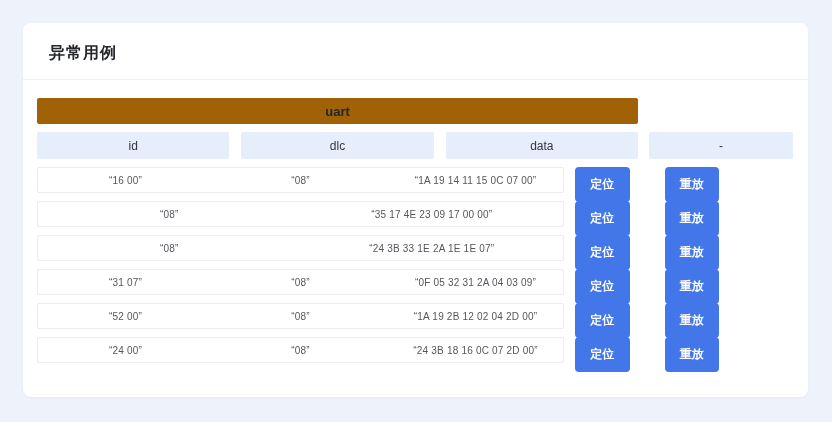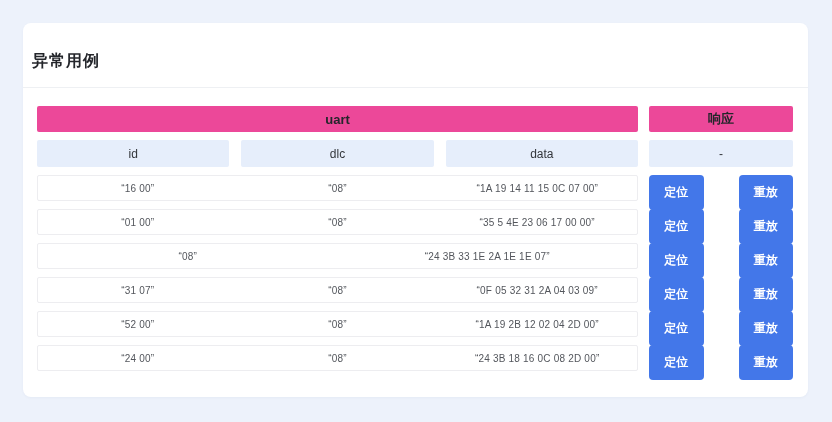--- a/index.html
+++ b/index.html
@@ -11,23 +11,22 @@
   }
   .card {
     position: absolute;
     left: 23px; top: 23px;
     width: 785px; height: 374px;
     background: #ffffff;
     border-radius: 8px;
     box-shadow: 0 1px 3px rgba(30,50,90,0.04);
   }
   .card-header {
-    padding: 20px 17px 15px 9px;
+    padding: 20px 17px 15px 26px;
     border-bottom: 1px solid #eef0f3;
-    margin-top: 8px;
   }
   .card-title {
     font-size: 16px;
     font-weight: bold;
     color: #24262b;
     letter-spacing: 1px;
   }
   .table-wrap {
     padding: 18px 15px 0 14px;
     display: flex;
@@ -36,36 +35,36 @@
   }
   .trow {
     display: flex;
     gap: 11px;
     height: 26px;
   }
   .uart-span { width: 601px; display: flex; gap: 12px; }
   .resp-span { width: 144px; display: flex; gap: 11px; }
   .hdr-box {
     flex: 1;
-    background: #ec4899;
+    background: #a16207;
     border-radius: 2px;
     display: flex; align-items: center; justify-content: center;
     font-size: 13px; font-weight: bold; color: #24262b;
   }
   .subhdr-box {
     flex: 1;
     height: 27px;
     background: #e6eefb;
     border-radius: 2px;
     display: flex; align-items: center; justify-content: center;
     font-size: 12px; color: #33363b;
   }
   .subhdr-row { height: 27px; }
   .data-box {
-    width: 601px;
+    width: 527px;
     background: #ffffff;
     border: 1px solid #ededf0;
     border-radius: 2px;
     display: flex;
   }
   .cell {
     flex: 1;
     display: flex; align-items: center; justify-content: center;
     font-size: 10px;
     color: #53565c;
@@ -93,23 +92,20 @@
   <div class="card-header">
     <div class="card-title">异常用例</div>
   </div>
 
   <div class="table-wrap">
 
     <div class="trow">
       <div class="uart-span">
         <div class="hdr-box">uart</div>
       </div>
-      <div class="resp-span">
-        <div class="hdr-box">响应</div>
-      </div>
     </div>
 
     <div class="trow subhdr-row">
       <div class="uart-span">
         <div class="subhdr-box">id</div>
         <div class="subhdr-box">dlc</div>
         <div class="subhdr-box">data</div>
       </div>
       <div class="resp-span">
         <div class="subhdr-box">-</div>
@@ -123,23 +119,22 @@
         <div class="cell">“1A 19 14 11 15 0C 07 00”</div>
       </div>
       <div class="resp-span">
         <button class="btn">定位</button>
         <button class="btn">重放</button>
       </div>
     </div>
 
     <div class="trow">
       <div class="data-box">
-        <div class="cell">“01 00”</div>
         <div class="cell">“08”</div>
-        <div class="cell">“35 5 4E 23 06 17 00 00”</div>
+        <div class="cell">“35 17 4E 23 09 17 00 00”</div>
       </div>
       <div class="resp-span">
         <button class="btn">定位</button>
         <button class="btn">重放</button>
       </div>
     </div>
 
     <div class="trow">
       <div class="data-box">
         <div class="cell">“08”</div>
@@ -172,21 +167,21 @@
       <div class="resp-span">
         <button class="btn">定位</button>
         <button class="btn">重放</button>
       </div>
     </div>
 
     <div class="trow">
       <div class="data-box">
         <div class="cell">“24 00”</div>
         <div class="cell">“08”</div>
-        <div class="cell">“24 3B 18 16 0C 08 2D 00”</div>
+        <div class="cell">“24 3B 18 16 0C 07 2D 00”</div>
       </div>
       <div class="resp-span">
         <button class="btn">定位</button>
         <button class="btn">重放</button>
       </div>
     </div>
 
   </div>
 </div>
 

